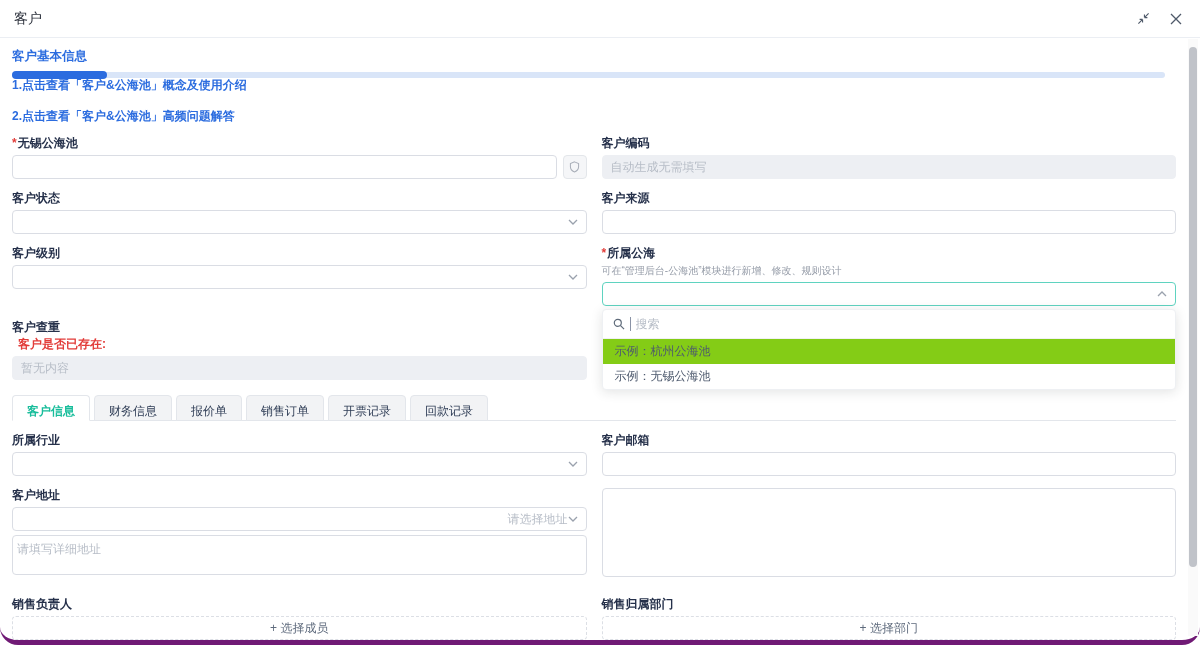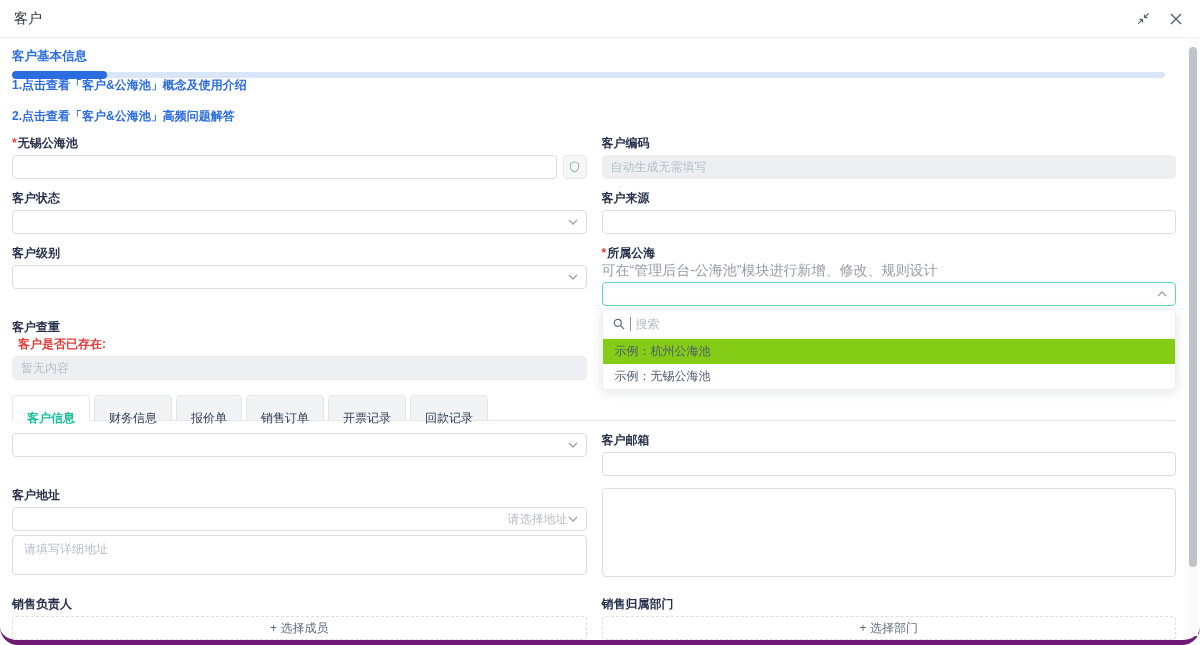--- a/index.html
+++ b/index.html
@@ -26,21 +26,21 @@
   .progress { margin-top:7px; height:6px; border-radius:3px; background:#d9e5f8; position:relative; width:1153px; }
   .progress-fill { position:absolute; left:0; top:-1px; height:8px; width:95px; background:#2b6cdf; border-radius:4px; }
 
   .links { display:flex; flex-direction:column; gap:16px; }
   .links a { font-size:12px; font-weight:700; color:#2b6cdf; text-decoration:none; line-height:15px; }
 
   
   .row { display:grid; grid-template-columns:1fr 1fr; column-gap:15px; margin-top:12px; align-items:start; }
   .field-label { font-size:12px; font-weight:700; color:#25304a; line-height:14px; margin-bottom:5px; display:flex; align-items:center; }
   .req { color:#e23c39; margin-right:1px; font-weight:700; }
-  .helper { font-size:14px; color:#949ba7; line-height:13px; margin:-1px 0 5px; font-weight:400; }
+  .helper { font-size:10px; color:#949ba7; line-height:13px; margin:-1px 0 5px; font-weight:400; }
 
   input.box, .select { width:100%; height:24px; border:1px solid #dadde4; border-radius:4px;
     background:#fff; font-size:12px; color:#333; padding:0 8px; outline:none; }
   input.box::placeholder, textarea::placeholder, .search-input::placeholder { color:#b7bdc7; }
   input.box:disabled, input.disabled { background:#edeff3; border-color:#edeff3; color:#b7bdc7; }
 
   .select { display:flex; align-items:center; justify-content:flex-end; cursor:pointer; }
   .select .ph { color:#b7bdc7; }
   .select .chev { color:#9aa1ad; display:flex; }
   .select.open { border-color:#5fd3c0; }
@@ -57,27 +57,27 @@
   .search-row .mag { color:#5f6b7a; display:flex; }
   .caret { width:1px; height:14px; background:#8a93a6; }
   .search-input { border:none; outline:none; flex:1; font-size:12px; color:#333; background:transparent; }
   .option { height:25px; display:flex; align-items:center; padding:0 12px; font-size:12px; color:#4e5a6e; cursor:pointer; }
   .option.hover { background:#84cc16; }
 
   .hint-red { font-size:12px; font-weight:700; color:#e23c39; line-height:14px; margin:-2px 6px 5px; }
 
   
   .tabs { margin-top:14px; display:flex; border-bottom:1px solid #e3e6eb; }
-  .tab { height:26px; line-height:25px; padding:10px 14px; font-size:12px; color:#2e3c55; background:#f2f3f5;
+  .tab { height:26px; line-height:25px; padding:3px 14px; font-size:12px; color:#2e3c55; background:#f2f3f5;
     border:1px solid #e3e6eb; border-bottom:none; border-radius:4px 4px 0 0; margin-right:4px; cursor:pointer;
     position:relative; top:1px; border-bottom:1px solid #e3e6eb; }
   .tab.active { background:#fff; color:#18bd9b; font-weight:700; border-bottom:1px solid #fff; }
 
   textarea { width:100%; border:1px solid #dadde4; border-radius:4px; font-size:12px; color:#333;
-    padding:5px 11px; resize:none; outline:none; font-family:Liberation Serif, serif; }
+    padding:5px 4px; resize:none; outline:none; font-family:Liberation Serif, serif; }
   .ta-small { height:40px; margin-top:4px; }
   .ta-big { height:89px; }
 
   .dashed-btn { width:100%; height:24px; border:1px dashed #dcdfe5; border-radius:4px; background:#fff;
     font-size:12px; color:#5f6b7d; cursor:pointer; }
 </style>
 </head>
 <body>
 
 <div class="window">
@@ -216,20 +216,21 @@
       <div class="tab active">客户信息</div>
       <div class="tab">财务信息</div>
       <div class="tab">报价单</div>
       <div class="tab">销售订单</div>
       <div class="tab">开票记录</div>
       <div class="tab">回款记录</div>
     </div>
 
     <div class="row">
       <div>
+        <div class="field-label">所属行业</div>
         <div class="select">
           <span class="ph"></span>
           <span class="chev">
             <svg width="10" height="6" viewBox="0 0 10 6" fill="none" stroke="currentColor" stroke-width="1.3">
                 <path d="M1 1 L5 5 L9 1"></path>
               </svg>
           </span>
         </div>
       </div>
       <div>

